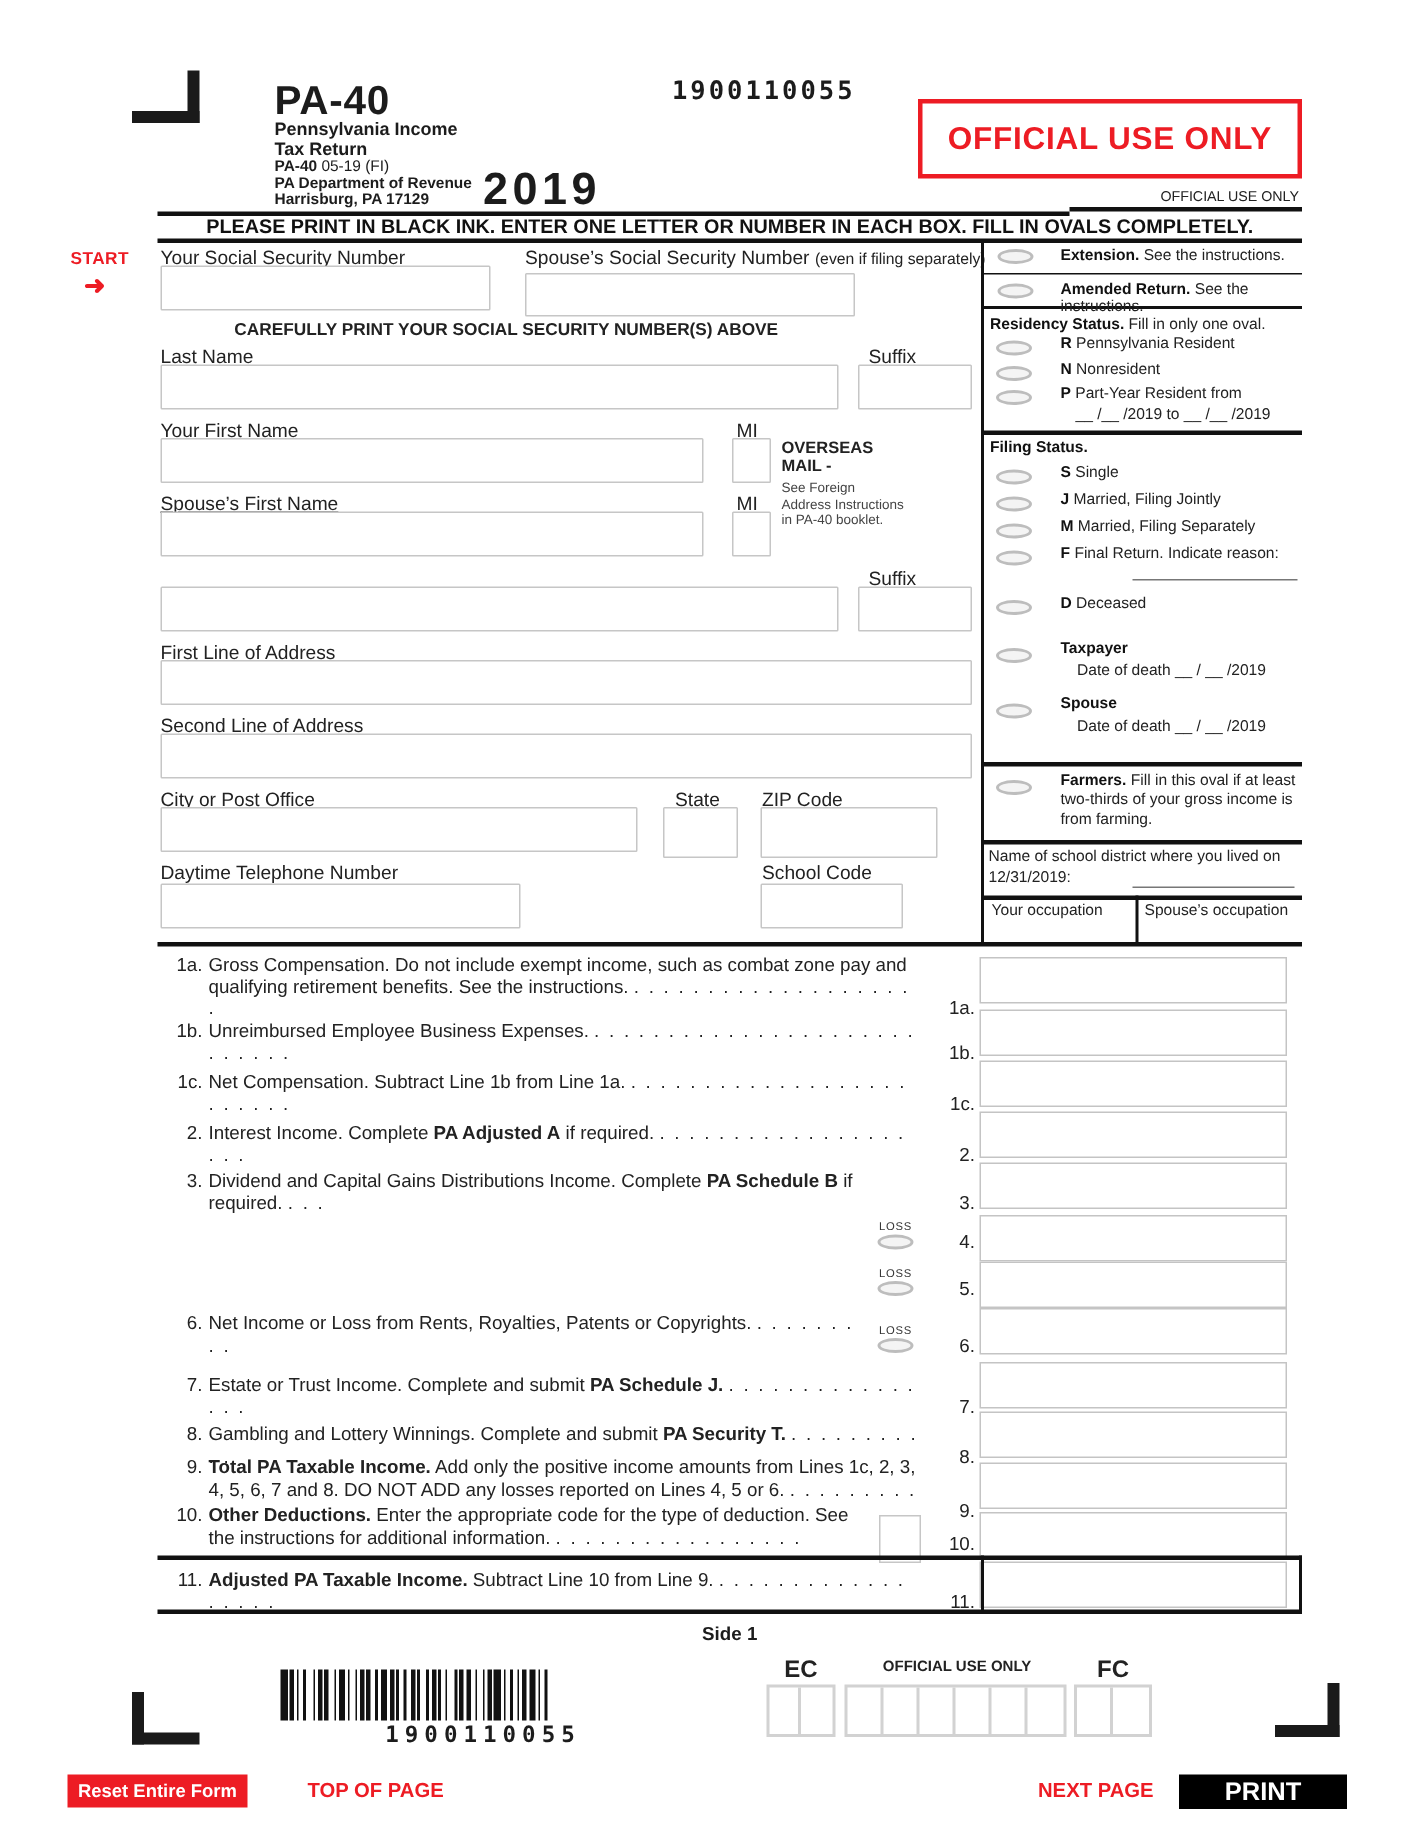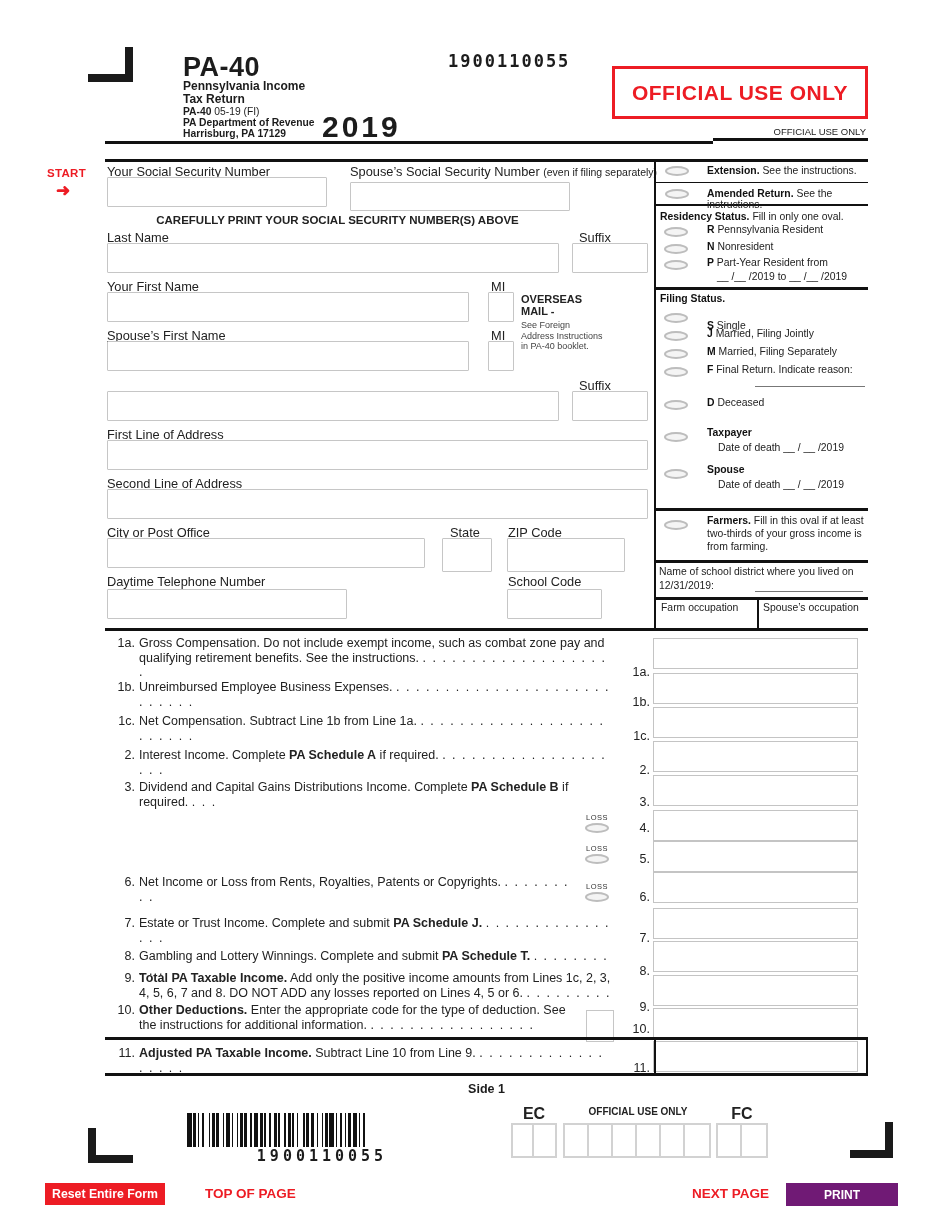--- a/index.html
+++ b/index.html
@@ -58,21 +58,21 @@
   #side1 { position:absolute; font-weight:bold; font-size:12.5px; }
   #barcode { position:absolute; display:flex; align-items:stretch; }
   #barcode i { display:block; }
   #barcode-num { position:absolute; font-family:"DejaVu Sans Mono", monospace; font-weight:bold; font-size:15px; letter-spacing:4px; }
   .ecfc-lab { position:absolute; font-weight:bold; font-size:16px; color:#222; }
   .cellgrp { position:absolute; display:flex; border:2px solid #d2d2d2; background:#fff; }
   .cellgrp i { display:block; height:31px; border-right:2px solid #d2d2d2; }
   .cellgrp i:last-child { border-right:none; }
   .btn { position:absolute; display:flex; align-items:center; justify-content:center; font-weight:bold; cursor:pointer; border:none; font-family:"Liberation Sans",sans-serif; }
   #btn-reset { background:#ed1c24; color:#fff; font-size:12.3px; padding:4px 7px; }
-  #btn-print { background:#701a75; color:#fff; font-size:12px; width:112px; height:23px; }
+  #btn-print { background:#000000; color:#fff; font-size:17px; width:112px; height:23px; }
   .redlink { position:absolute; color:#ed1c24; font-weight:bold; font-size:13.5px; cursor:pointer; }
 </style>
 </head>
 <body>
 
 <div id="page">
 
   <div class="cmark" style="left:88px; top:47px; width:45px; height:35px; border-right:8px solid #1a1a1a; border-bottom:8px solid #1a1a1a;"></div>
   <div class="cmark" style="left:88px; top:1128px; width:45px; height:35px; border-left:8px solid #1a1a1a; border-bottom:8px solid #1a1a1a;"></div>
   <div class="cmark" style="left:850px; top:1122px; width:43px; height:36px; border-right:8px solid #1a1a1a; border-bottom:8px solid #1a1a1a;"></div>
@@ -82,20 +82,21 @@
   <div class="subt" style="left:183px; top:93px;">Tax Return</div>
   <div class="revl" style="left:183px; top:106px;"><b>PA-40</b><span style="font-weight:normal;"> 05-19 (FI)</span></div>
   <div class="revl" style="left:183px; top:117px;">PA Department of Revenue</div>
   <div class="revl" style="left:183px; top:128px;">Harrisburg, PA 17129</div>
   <div id="year" style="left:322px; top:110px;">2019</div>
   <div id="serial-top" style="left:448px; top:51px;">1900110055</div>
   <div id="official-box" style="left:612px; top:66px; width:256px; height:53px;">OFFICIAL USE ONLY</div>
   <div id="official-small" style="left:660px; top:126px; width:206px; text-align:right;">OFFICIAL USE ONLY</div>
   <div class="thick" style="left:713px; top:138px; width:155px;"></div>
   <div class="thick" style="left:105px; top:141px; width:608px; height:2.5px;"></div>
+  <div id="print-bar" style="left:105px; top:143px; width:763px;">PLEASE PRINT IN BLACK INK. ENTER ONE LETTER OR NUMBER IN EACH BOX. FILL IN OVALS COMPLETELY.</div>
   <div class="thick" style="left:105px; top:159px; width:763px;"></div>
 
   <div id="start-label" style="left:47px; top:167px;">START</div>
   <div id="start-arrow" style="left:56px; top:180px;">➜</div>
 
   <div class="lb" style="left:107px; top:164px;">Your Social Security Number</div>
   <div class="lb" style="left:350px; top:164px;"><span>Spouse’s Social Security Number</span> <span style="font-size:10.5px;">(even if filing separately)</span></div>
   <input class="bx" style="left: 107px; top: 177px; width: 220px; height: 30px;">
   <input class="bx" style="left: 350px; top: 182px; width: 220px; height: 29px;">
   <div class="lb" style="left:105px; top:214px; width:465px; text-align:center; font-weight:bold; font-size:11.5px;">CAREFULLY PRINT YOUR SOCIAL SECURITY NUMBER(S) ABOVE</div>
@@ -157,21 +158,21 @@
     <span class="ptxt" style="left:52px; top:64px;"><b class="pcode">R</b>&nbsp;<span>Pennsylvania Resident</span></span>
     <span class="oval abs" style="left:9px; top:84px;"></span>
     <span class="ptxt" style="left:52px; top:81px;"><b class="pcode">N</b>&nbsp;<span>Nonresident</span></span>
     <span class="oval abs" style="left:9px; top:100px;"></span>
     <span class="ptxt" style="left:52px; top:97px;"><b class="pcode">P</b>&nbsp;<span>Part-Year Resident from</span></span>
     <span class="ptxt" style="left:62px; top:111px;">__ /__ /2019 to __ /__ /2019</span>
     <div class="psep" style="top:127px;"></div>
 
     <div class="ptxt" style="left:5px; top:133px;"><b>Filing Status.</b></div>
     <span class="oval abs" style="left:9px; top:153px;"></span>
-    <span class="ptxt" style="left:52px; top:150px;margin-top:10px;"><b class="pcode">S</b>&nbsp;<span>Single</span></span>
+    <span class="ptxt" style="left:52px; top:150px;"><b class="pcode">S</b>&nbsp;<span>Single</span></span>
     <span class="oval abs" style="left:9px; top:171px;"></span>
     <span class="ptxt" style="left:52px; top:168px;"><b class="pcode">J</b>&nbsp;<span>Married, Filing Jointly</span></span>
     <span class="oval abs" style="left:9px; top:189px;"></span>
     <span class="ptxt" style="left:52px; top:186px;"><b class="pcode">M</b>&nbsp;<span>Married, Filing Separately</span></span>
     <span class="oval abs" style="left:9px; top:207px;"></span>
     <span class="ptxt" style="left:52px; top:204px;"><b class="pcode">F</b>&nbsp;<span>Final Return. Indicate reason:</span></span>
     <div class="underline-blank" style="left:100px; top:226px; width:110px;"></div>
 
     <span class="oval abs" style="left:9px; top:240px;"></span>
     <span class="ptxt" style="left:52px; top:237px;"><b class="pcode">D</b>&nbsp;<span>Deceased</span></span>
@@ -187,21 +188,21 @@
     <div class="psep" style="top:348px;"></div>
     <span class="oval abs" style="left:9px; top:360px;"></span>
     <div class="ptxt" style="left:52px; top:354px; width:158px; white-space:normal; line-height:13px;"><b>Farmers.</b><span> Fill in this oval if at least two-thirds of your gross income is from farming.</span></div>
 
     <div class="psep" style="top:400px;"></div>
     <div class="ptxt" style="left:4px; top:405px; width:202px; white-space:normal; line-height:14px;">Name of school district where you lived on 12/31/2019:</div>
     <div class="underline-blank" style="left:100px; top:431px; width:108px;"></div>
 
     <div class="psep" style="top:437px;"></div>
     <div class="vline" style="left:102px; top:437px; height:31px;"></div>
-    <div class="ptxt" style="left:6px; top:442px;">Farm occupation</div>
+    <div class="ptxt" style="left:6px; top:442px;">Your occupation</div>
     <div class="ptxt" style="left:108px; top:442px;">Spouse’s occupation</div>
   </div>
 
   <div class="thick" style="left:105px; top:628px; width:763px;"></div>
 
   <div id="lines-host">
       <div class="lrow" style="top: 636px; min-height: 32px; padding-right: 38px;">
         <span class="inner"><span class="lnum">1a.</span><span>Gross Compensation. Do not include exempt income, such as combat zone pay and qualifying retirement benefits. See the instructions.  </span><span class="ldots">. . . . . . . . . . . . . . . . . . . .</span></span>
         <span class="lref">1a.</span>
       </div>
@@ -210,21 +211,21 @@
         <span class="inner"><span class="lnum">1b.</span><span>Unreimbursed Employee Business Expenses.  </span><span class="ldots">. . . . . . . . . . . . . . . . . . . . . . . . . . . .</span></span>
         <span class="lref">1b.</span>
       </div>
       <input class="abox" style="top: 673px;">
       <div class="lrow" style="top: 714px; min-height: 17px; padding-right: 38px;">
         <span class="inner"><span class="lnum">1c.</span><span>Net Compensation. Subtract Line 1b from Line 1a. </span><span class="ldots">. . . . . . . . . . . . . . . . . . . . . . . . .</span></span>
         <span class="lref">1c.</span>
       </div>
       <input class="abox" style="top: 707px;">
       <div class="lrow" style="top: 748px; min-height: 17px; padding-right: 38px;">
-        <span class="inner"><span class="lnum">2.</span><span>Interest Income. Complete </span><b>PA Schedule A</b><span> if required.  </span><span class="ldots">. . . . . . . . . . . . . . . . . . . .</span></span>
+        <span class="inner"><span class="lnum">2.</span><span>Interest Income. Complete </span><b>PA Adjusted A</b><span> if required.  </span><span class="ldots">. . . . . . . . . . . . . . . . . . . .</span></span>
         <span class="lref">2.</span>
       </div>
       <input class="abox" style="top: 741px;">
       <div class="lrow" style="top: 780px; min-height: 17px; padding-right: 38px;">
         <span class="inner"><span class="lnum">3.</span><span>Dividend and Capital Gains Distributions Income. Complete </span><b>PA Schedule B</b><span> if required. </span><span class="ldots">. . .</span></span>
         <span class="lref">3.</span>
       </div>
       <input class="abox" style="top: 775px;">
       <div class="lrow" style="top: 813px; min-height: 22px; padding-right: 74px;">
         <span class="loss-wrap"><span class="loss-lab">LOSS</span><span class="oval"></span></span>
@@ -241,21 +242,21 @@
         <span class="loss-wrap"><span class="loss-lab">LOSS</span><span class="oval"></span></span>
         <span class="lref">6.</span>
       </div>
       <input class="abox" style="top: 872px;">
       <div class="lrow" style="top: 916px; min-height: 17px; padding-right: 38px;">
         <span class="inner"><span class="lnum">7.</span><span>Estate or Trust Income. Complete and submit </span><b>PA Schedule J.</b><span> </span><span class="ldots">. . . . . . . . . . . . . . . .</span></span>
         <span class="lref">7.</span>
       </div>
       <input class="abox" style="top: 908px;">
       <div class="lrow" style="top: 949px; min-height: 17px; padding-right: 38px;">
-        <span class="inner"><span class="lnum">8.</span><span>Gambling and Lottery Winnings. Complete and submit </span><b>PA Schedule T.</b><span> </span><span class="ldots">. . . . . . . . . . .</span></span>
+        <span class="inner"><span class="lnum">8.</span><span>Gambling and Lottery Winnings. Complete and submit </span><b>PA Security T.</b><span> </span><span class="ldots">. . . . . . . . . . .</span></span>
         <span class="lref">8.</span>
       </div>
       <input class="abox" style="top: 941px;">
       <div class="lrow" style="top: 971px; min-height: 31px; padding-right: 38px;">
         <span class="inner"><span class="lnum">9.</span><b>Total PA Taxable Income.</b><span> Add only the positive income amounts from Lines 1c, 2, 3, 4, 5, 6, 7 and 8. DO NOT ADD any losses reported on Lines 4, 5 or 6. </span><span class="ldots">. . . . . . . . . . .</span></span>
         <span class="lref">9.</span>
       </div>
       <input class="abox" style="top: 975px;">
       <div class="lrow" style="top: 1003px; min-height: 33px; padding-right: 74px;">
         <span class="inner"><span class="lnum">10.</span><b>Other Deductions.</b><span> Enter the appropriate code for the type of deduction. See the instructions for additional information.   </span><span class="ldots">. . . . . . . . . . . . . . . . .</span></span>

